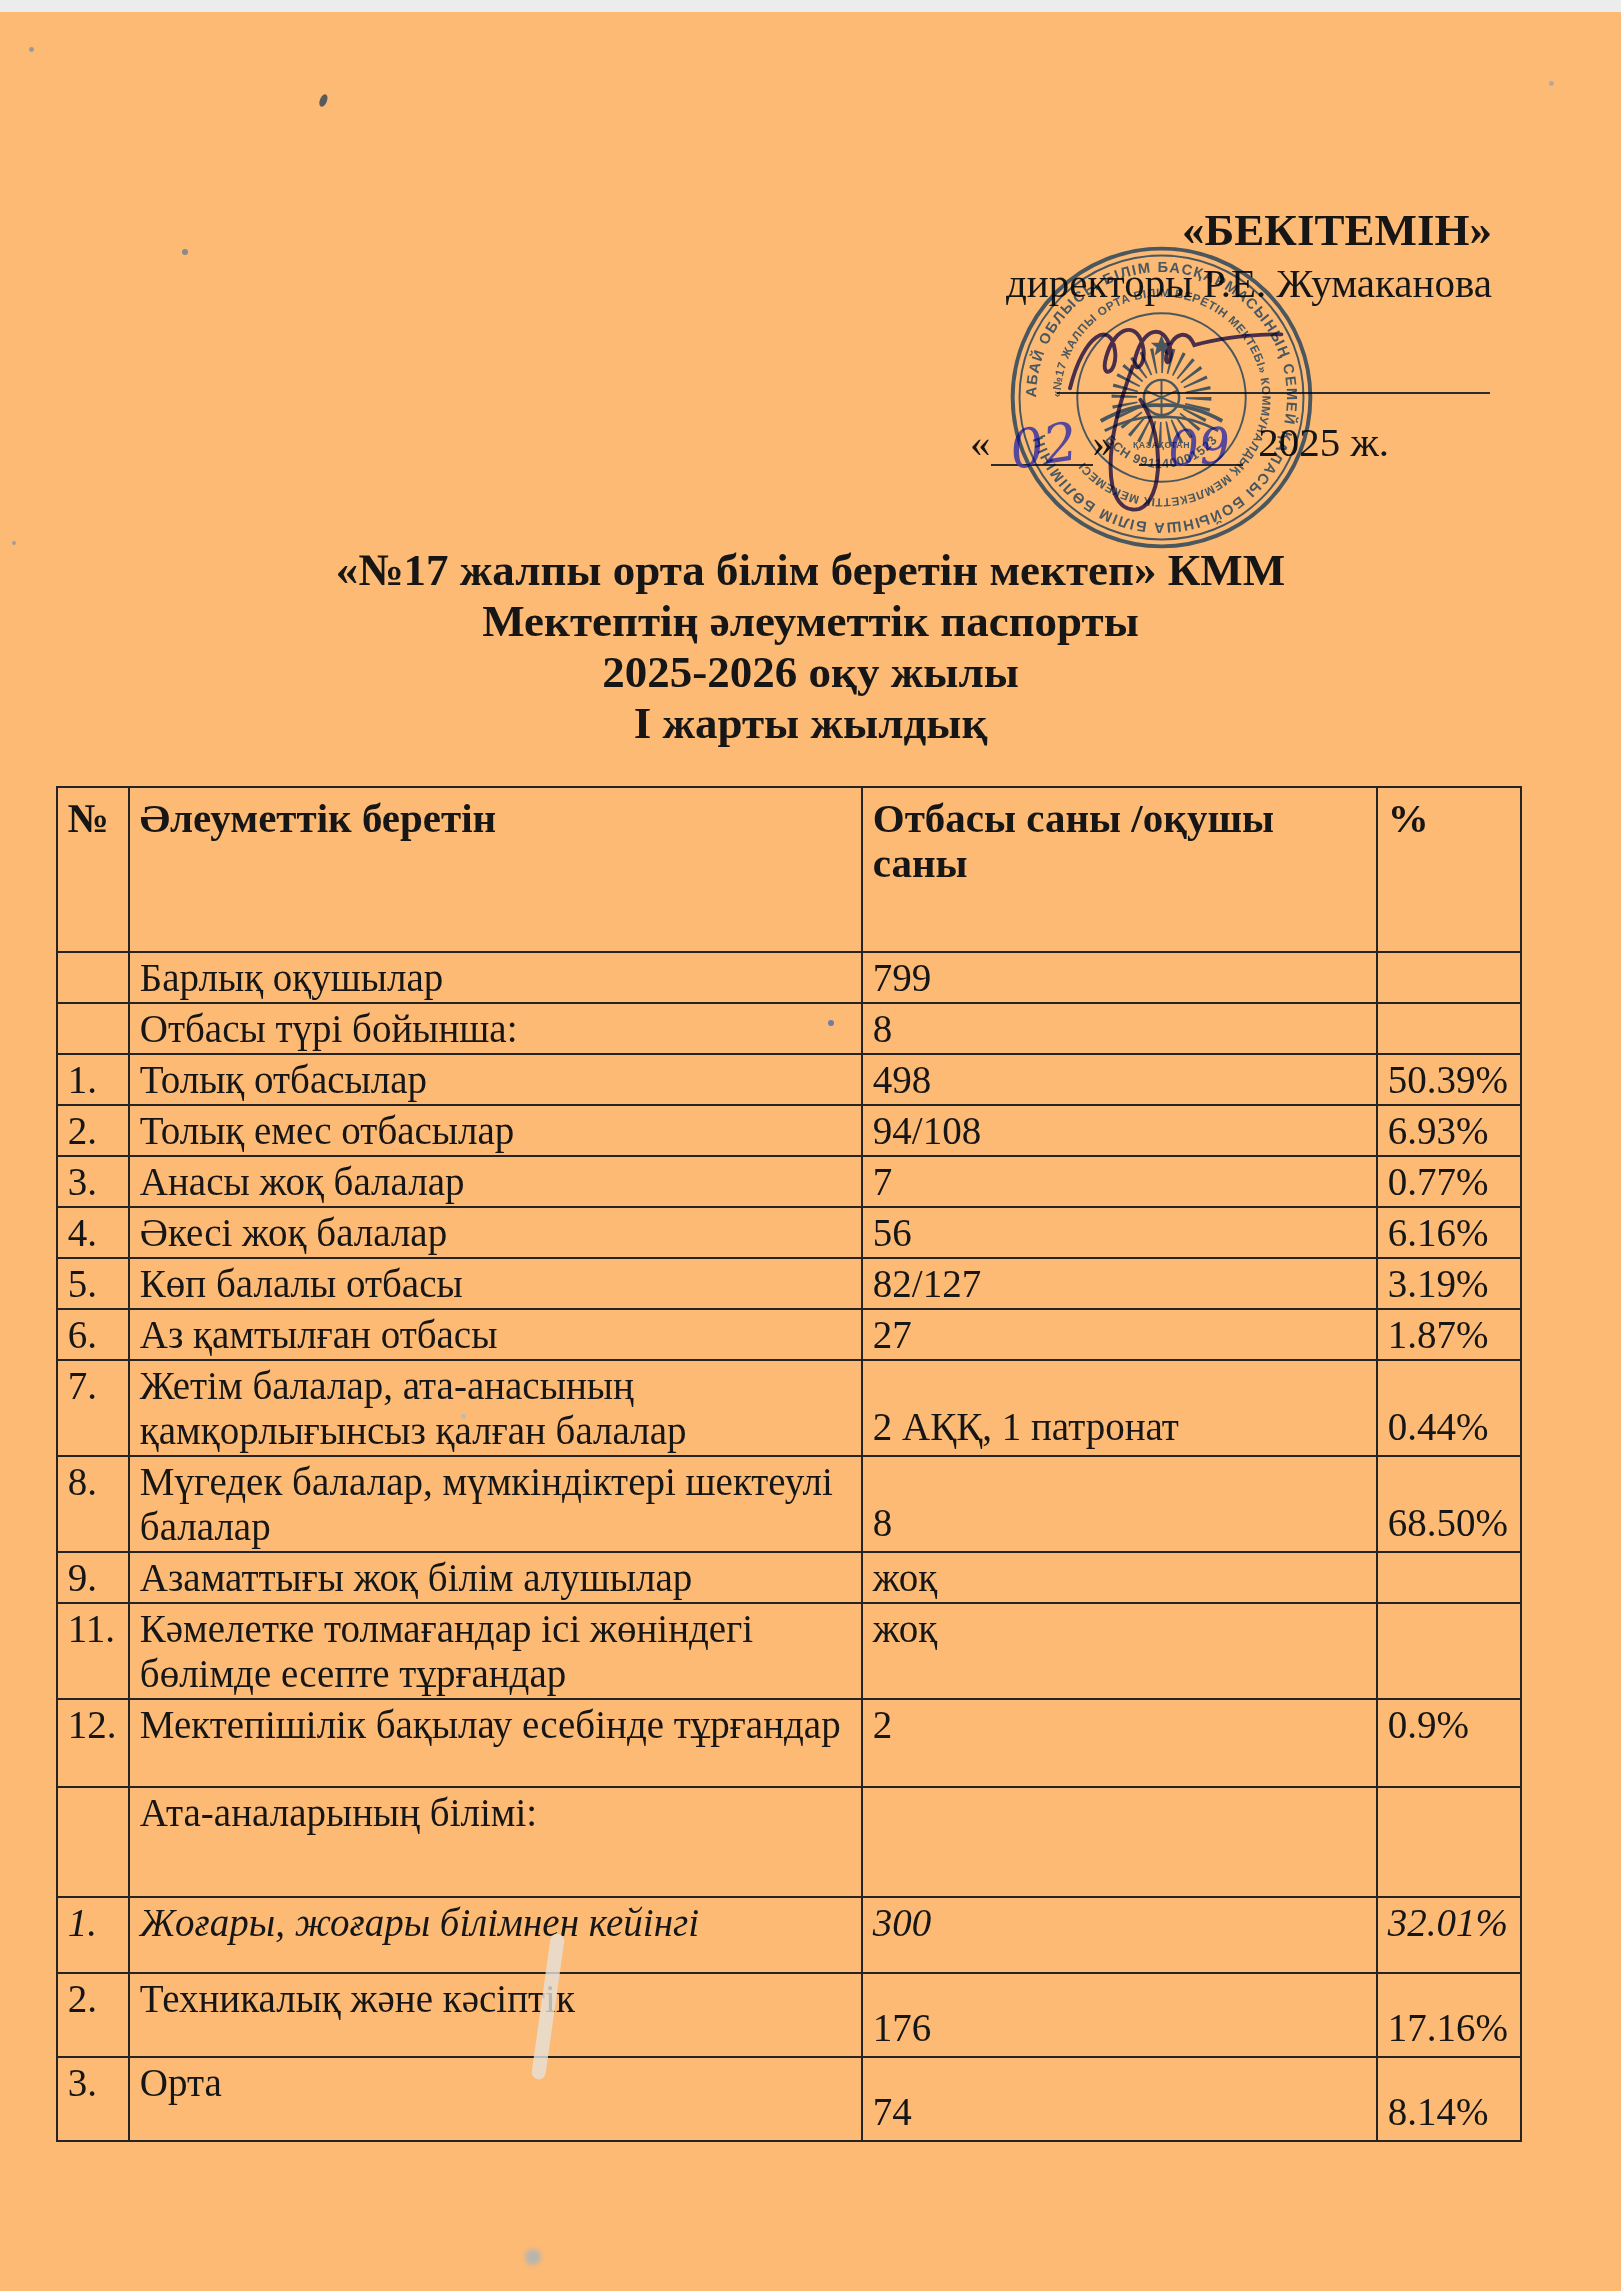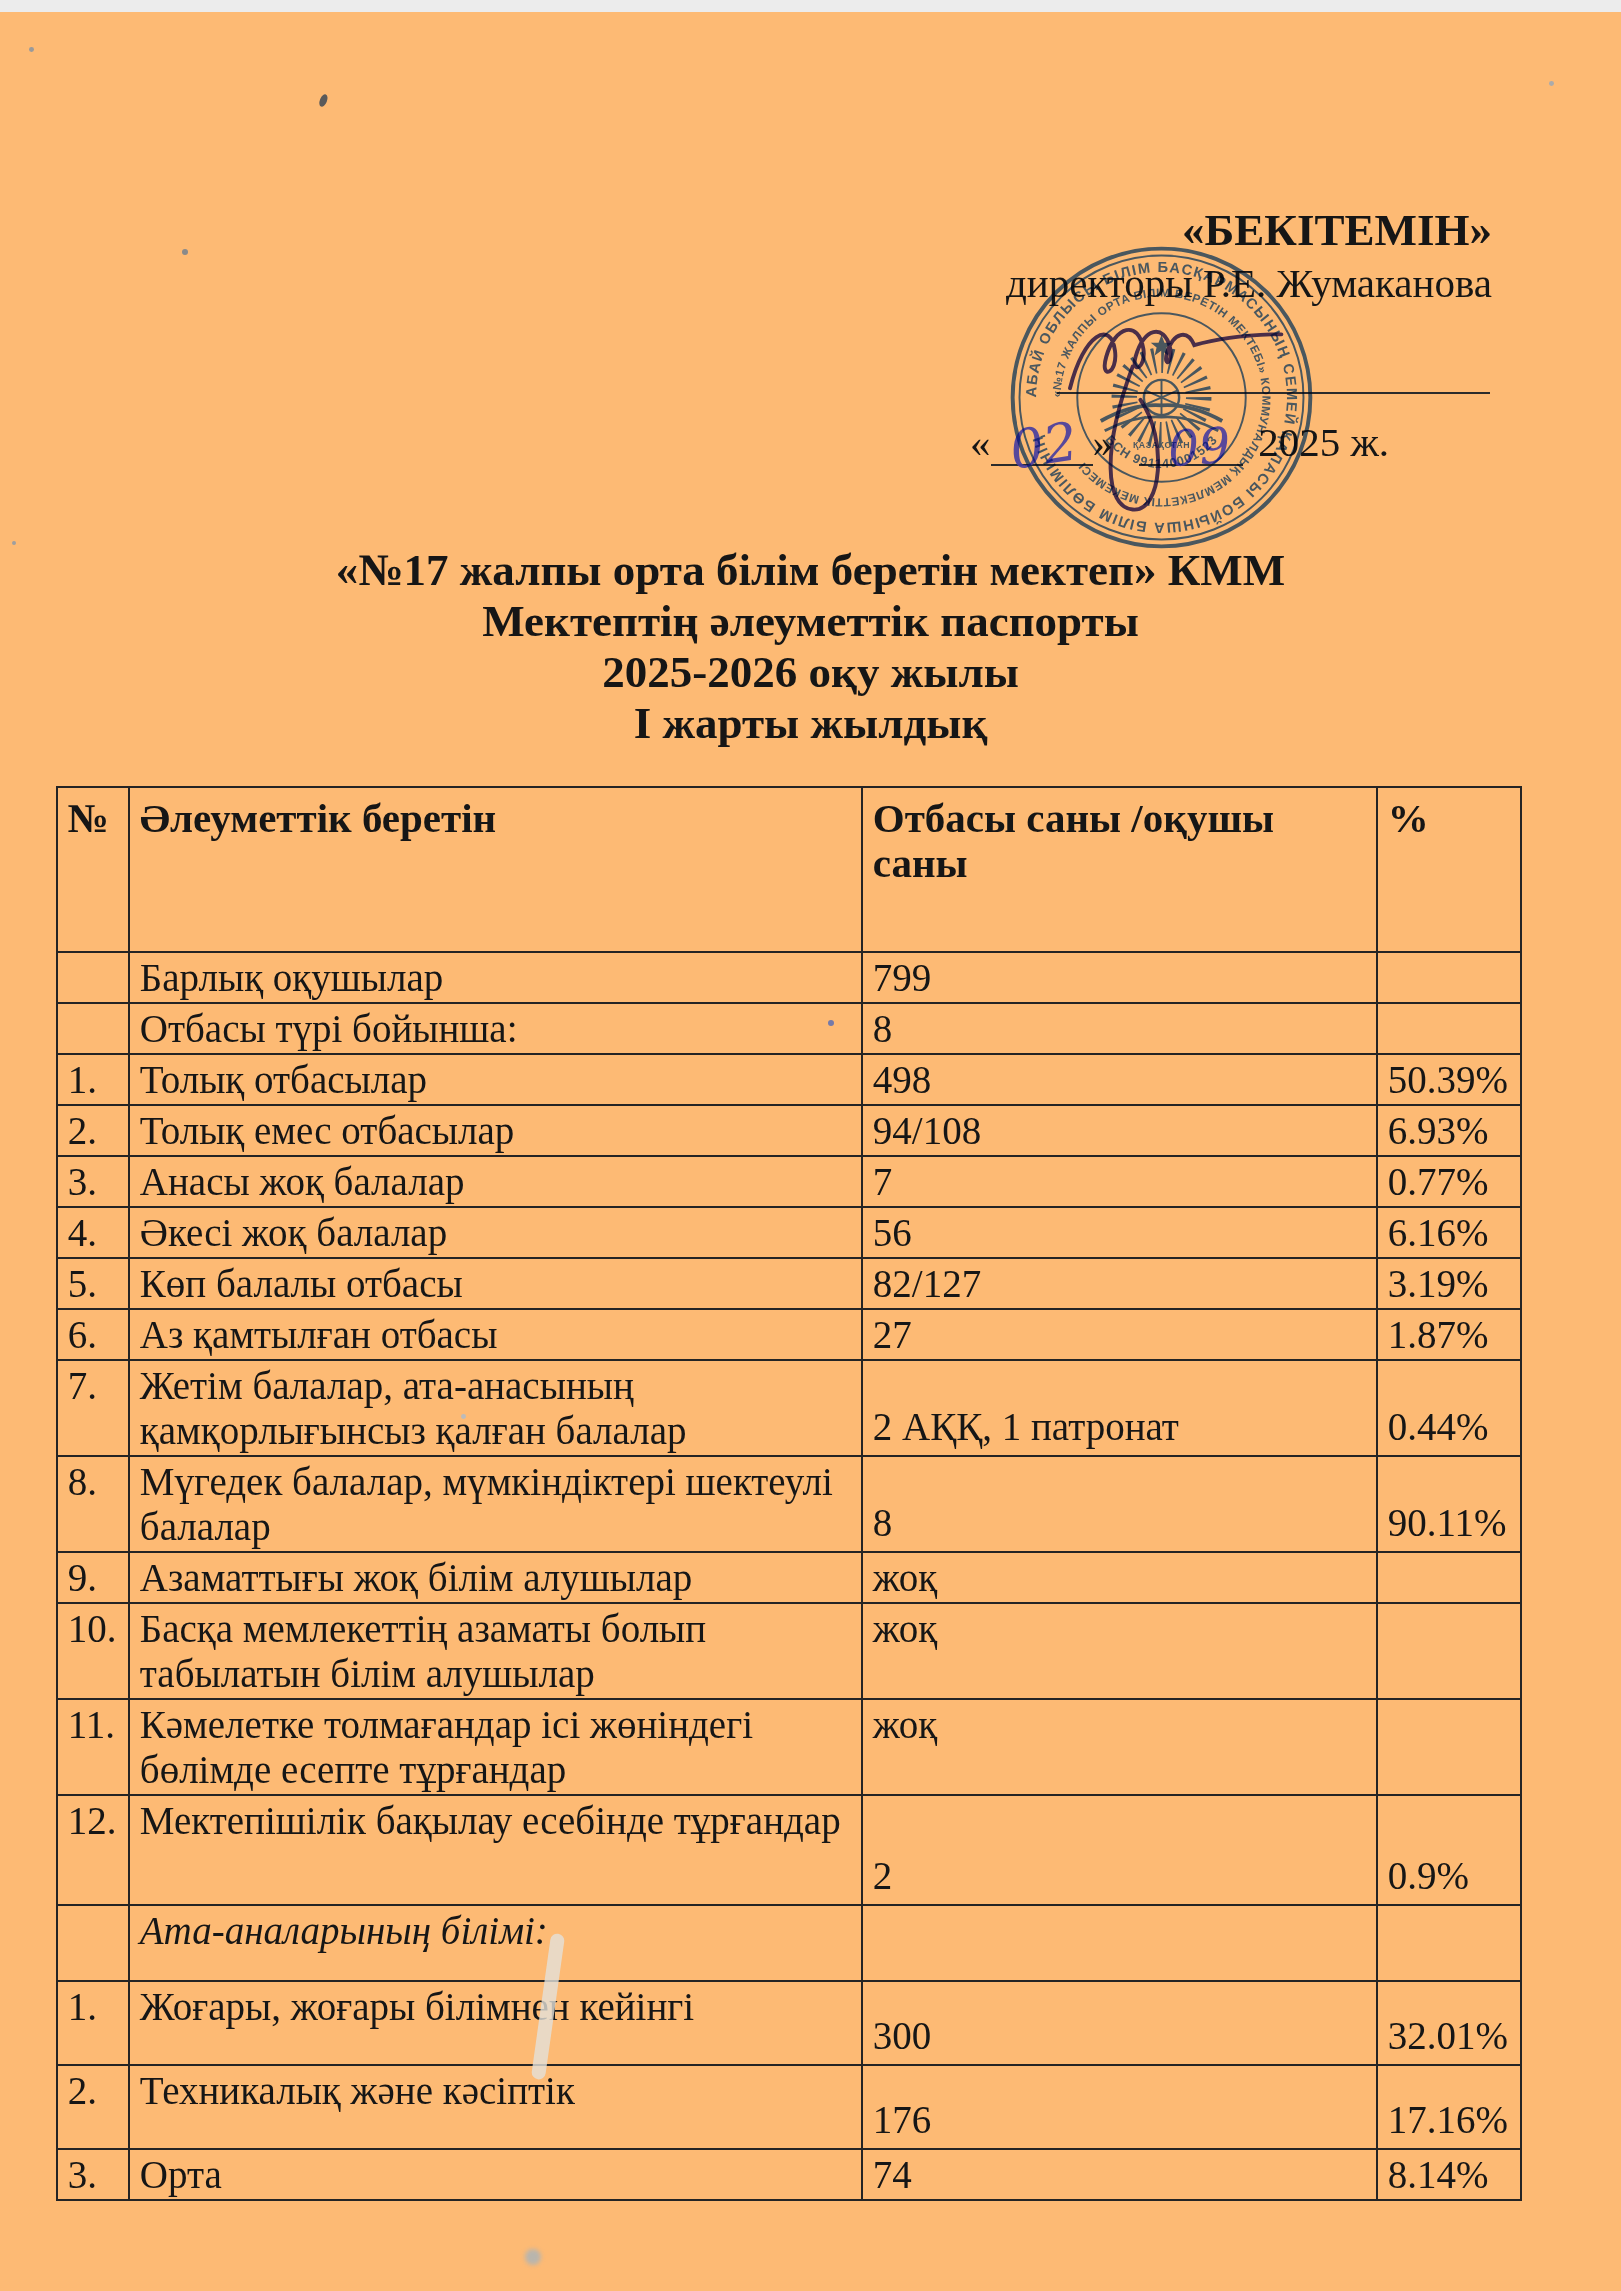--- a/index.html
+++ b/index.html
@@ -187,31 +187,25 @@
         <tr>
           <td>7.</td>
           <td>Жетім балалар, ата-анасының қамқорлығынсыз қалған балалар</td>
           <td>2 АҚҚ, 1 патронат</td>
           <td>0.44%</td>
         </tr>
         <tr>
           <td>8.</td>
           <td>Мүгедек балалар, мүмкіндіктері шектеулі балалар</td>
           <td>8</td>
-          <td>90.11%</td>
+          <td>68.50%</td>
         </tr>
         <tr>
           <td>9.</td>
           <td>Азаматтығы жоқ білім алушылар</td>
-          <td>жоқ</td>
-          <td></td>
-        </tr>
-        <tr>
-          <td>10.</td>
-          <td>Басқа мемлекеттің азаматы болып табылатын білім алушылар</td>
           <td>жоқ</td>
           <td></td>
         </tr>
         <tr>
           <td>11.</td>
           <td>Кәмелетке толмағандар ісі жөніндегі бөлімде есепте тұрғандар</td>
           <td>жоқ</td>
           <td></td>
         </tr>
         <tr>

